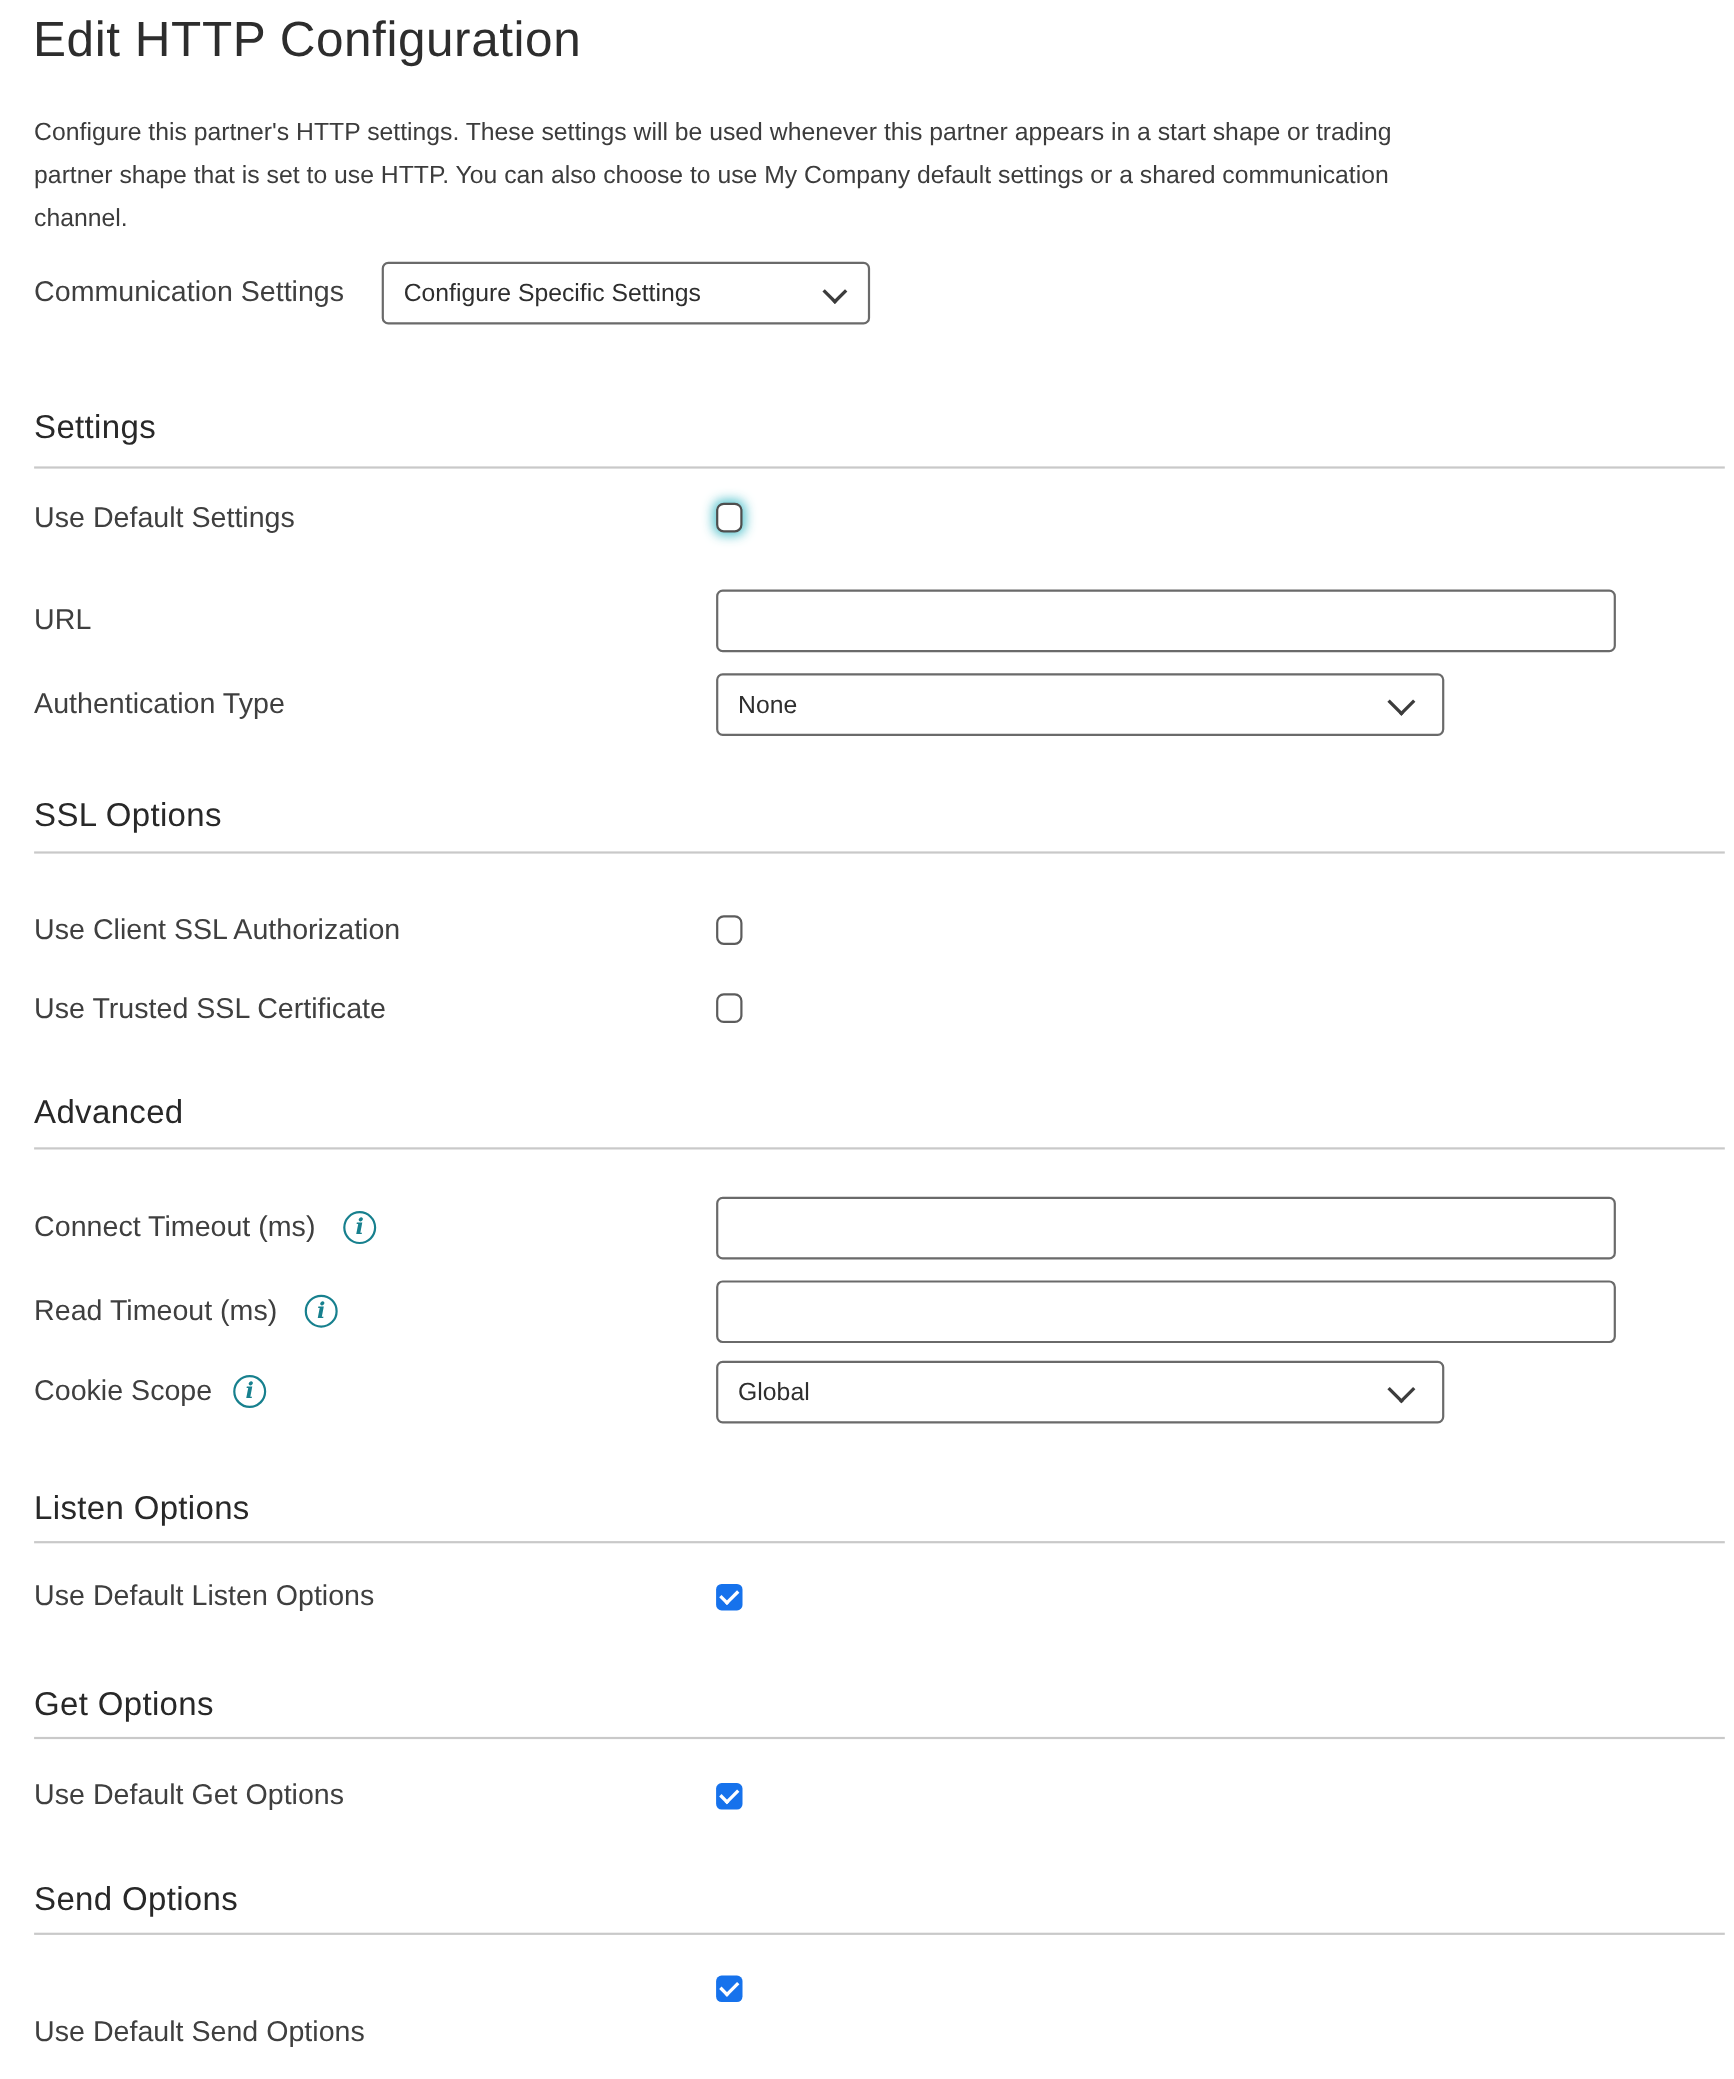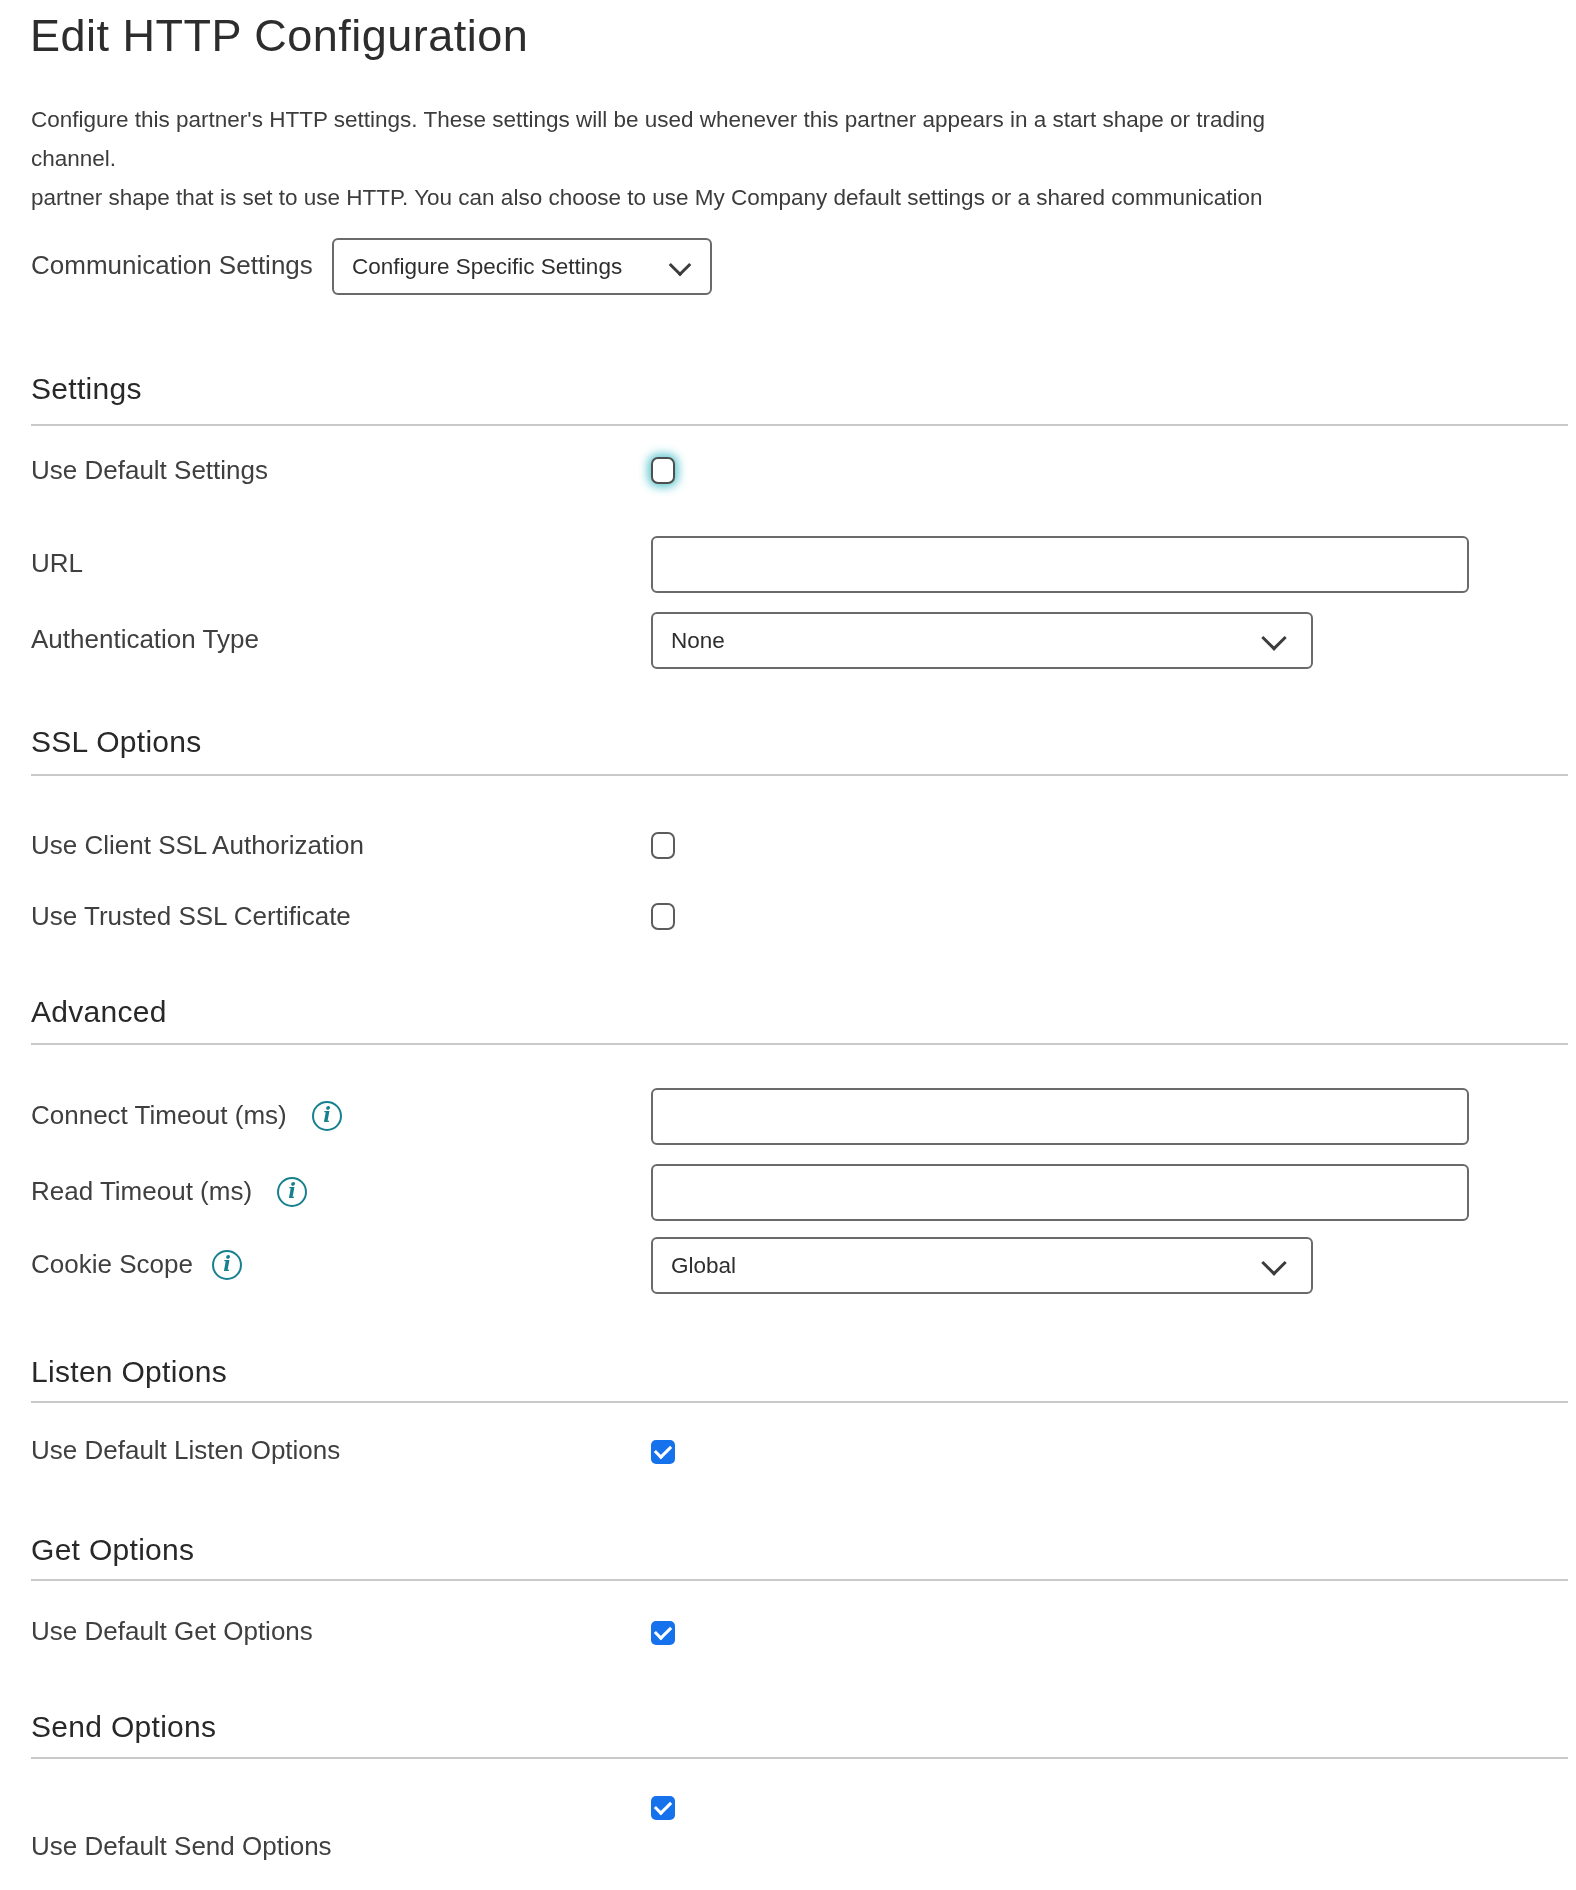--- a/index.html
+++ b/index.html
@@ -21,21 +21,21 @@
   .text-input{position:absolute;left:651px;width:818px;height:57px;border:2px solid #6a6a6a;
     border-radius:6px;box-sizing:border-box;font-size:22px;padding:0 16px;color:#222;background:#fff;outline:none;
     font-family:"Liberation Sans","DejaVu Sans",sans-serif;}
 
   .select{position:absolute;left:651px;width:662px;height:57px;border:2px solid #6a6a6a;
     border-radius:6px;box-sizing:border-box;background:#fff;display:flex;align-items:center;
     padding:0 52px 0 18px;cursor:pointer;}
   .select .value{font-size:22.5px;color:#2e2e2e;white-space:nowrap;}
   .chevron{position:absolute;right:28px;top:50%;width:15px;height:15px;margin-top:-12px;
     border-right:3px solid #3c3c3c;border-bottom:3px solid #3c3c3c;transform:rotate(45deg);}
-  .select.comm{left:332px;width:380px;}
+  .select.comm{left:347px;width:444px;}
   .select.comm .chevron{right:22px;width:13px;height:13px;margin-top:-10px;}
 
   .checkbox{position:absolute;left:651px;width:24px;height:27px;border:2px solid #5c5c5c;
     border-radius:7px;background:#fff;box-sizing:border-box;cursor:pointer;}
   .checkbox.focused{box-shadow:0 0 10px 3px rgba(73,191,202,.9);border-color:#4e4e4e;}
   .checkbox.checked{width:24px;height:24px;border:none;border-radius:5px;background:#1672ec;}
   .check{position:absolute;left:4px;top:5px;width:13px;height:7px;border-left:3px solid #fff;
     border-bottom:3px solid #fff;transform:rotate(-45deg);}
 
   .info-icon{position:absolute;width:30px;height:30px;border:2px solid #17808e;border-radius:50%;
@@ -45,22 +45,22 @@
 </style>
 </head>
 <body>
 
 <div class="canvas">
 
   <h1 class="page-title">Edit HTTP Configuration</h1>
 
   <div class="desc">
     <span>Configure this partner's HTTP settings. These settings will be used whenever this partner appears in a start shape or trading</span>
+    <span>partner shape that is set to use HTTP. You can also choose to use My Company default settings or a shared communication</span>
     <span>channel.</span>
-    <span>partner shape that is set to use HTTP. You can also choose to use My Company default settings or a shared communication</span>
   </div>
 
   <label class="f-label" style="top:254px;">Communication Settings</label>
   <div class="select comm" style="top:238px;">
     <span class="value">Configure Specific Settings</span>
     <span class="chevron"></span>
   </div>
 
   <h2 class="section-title" style="top:372px;">Settings</h2>
   <div class="rule" style="top:424px;"></div>

